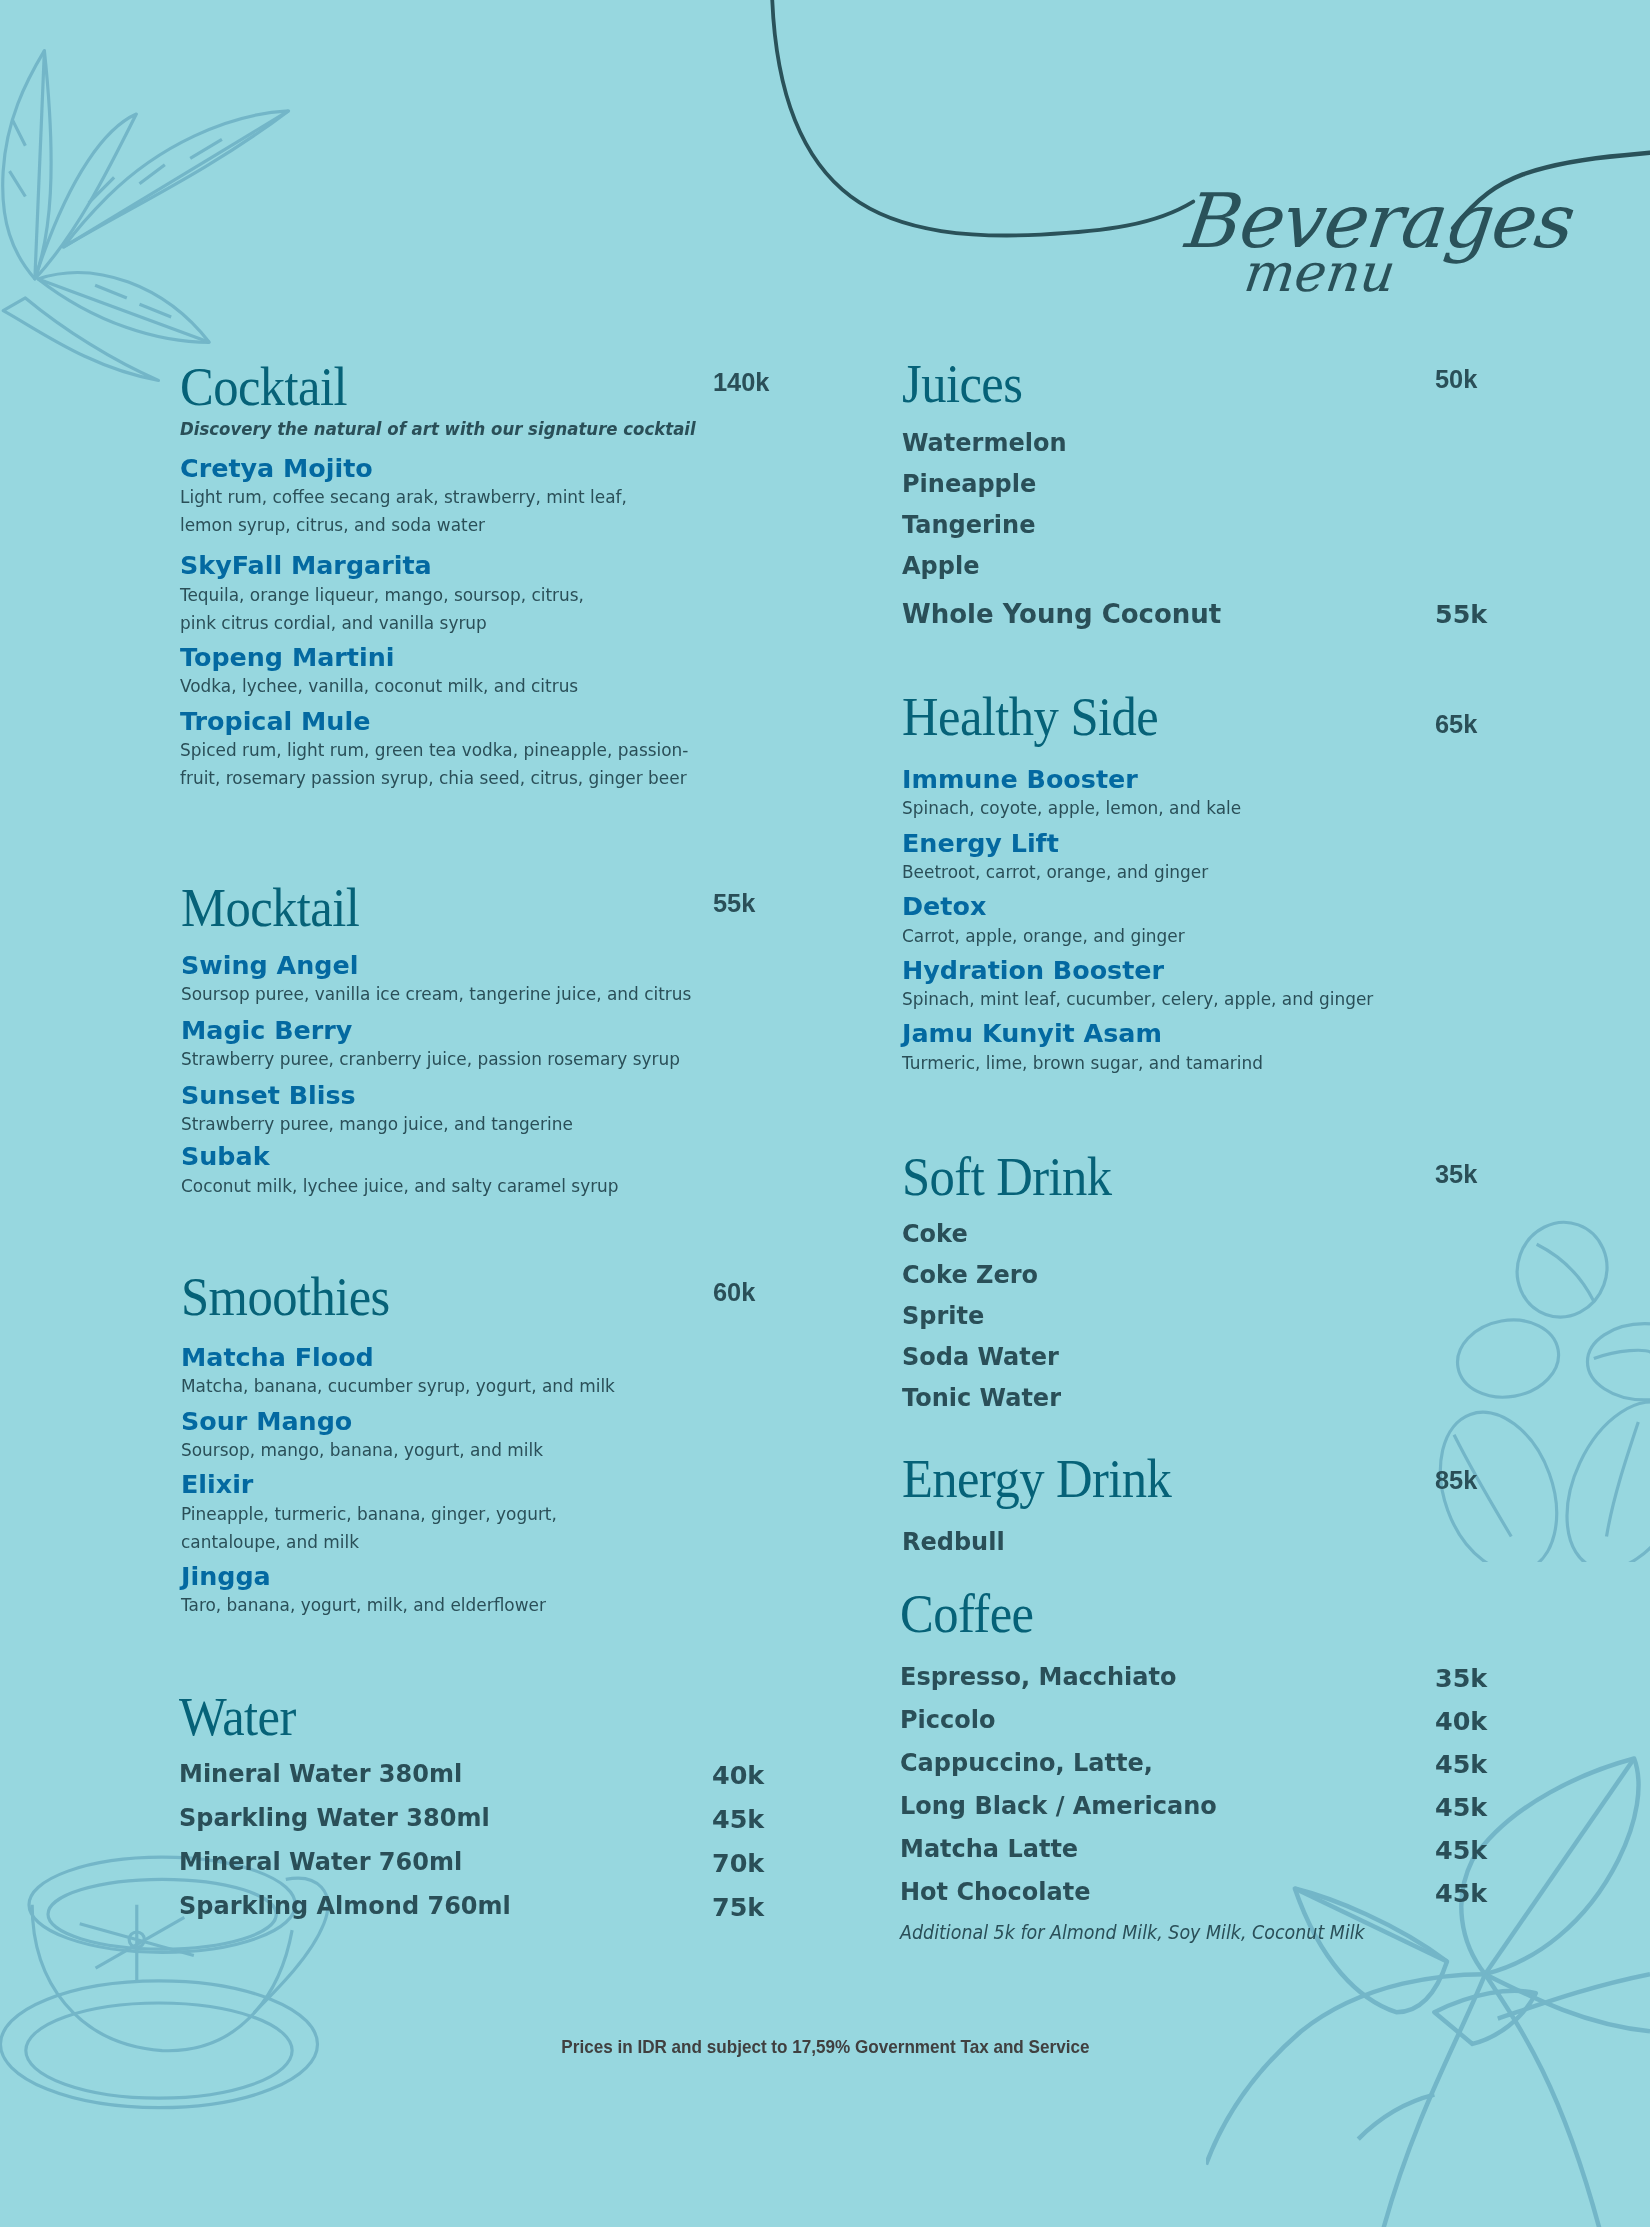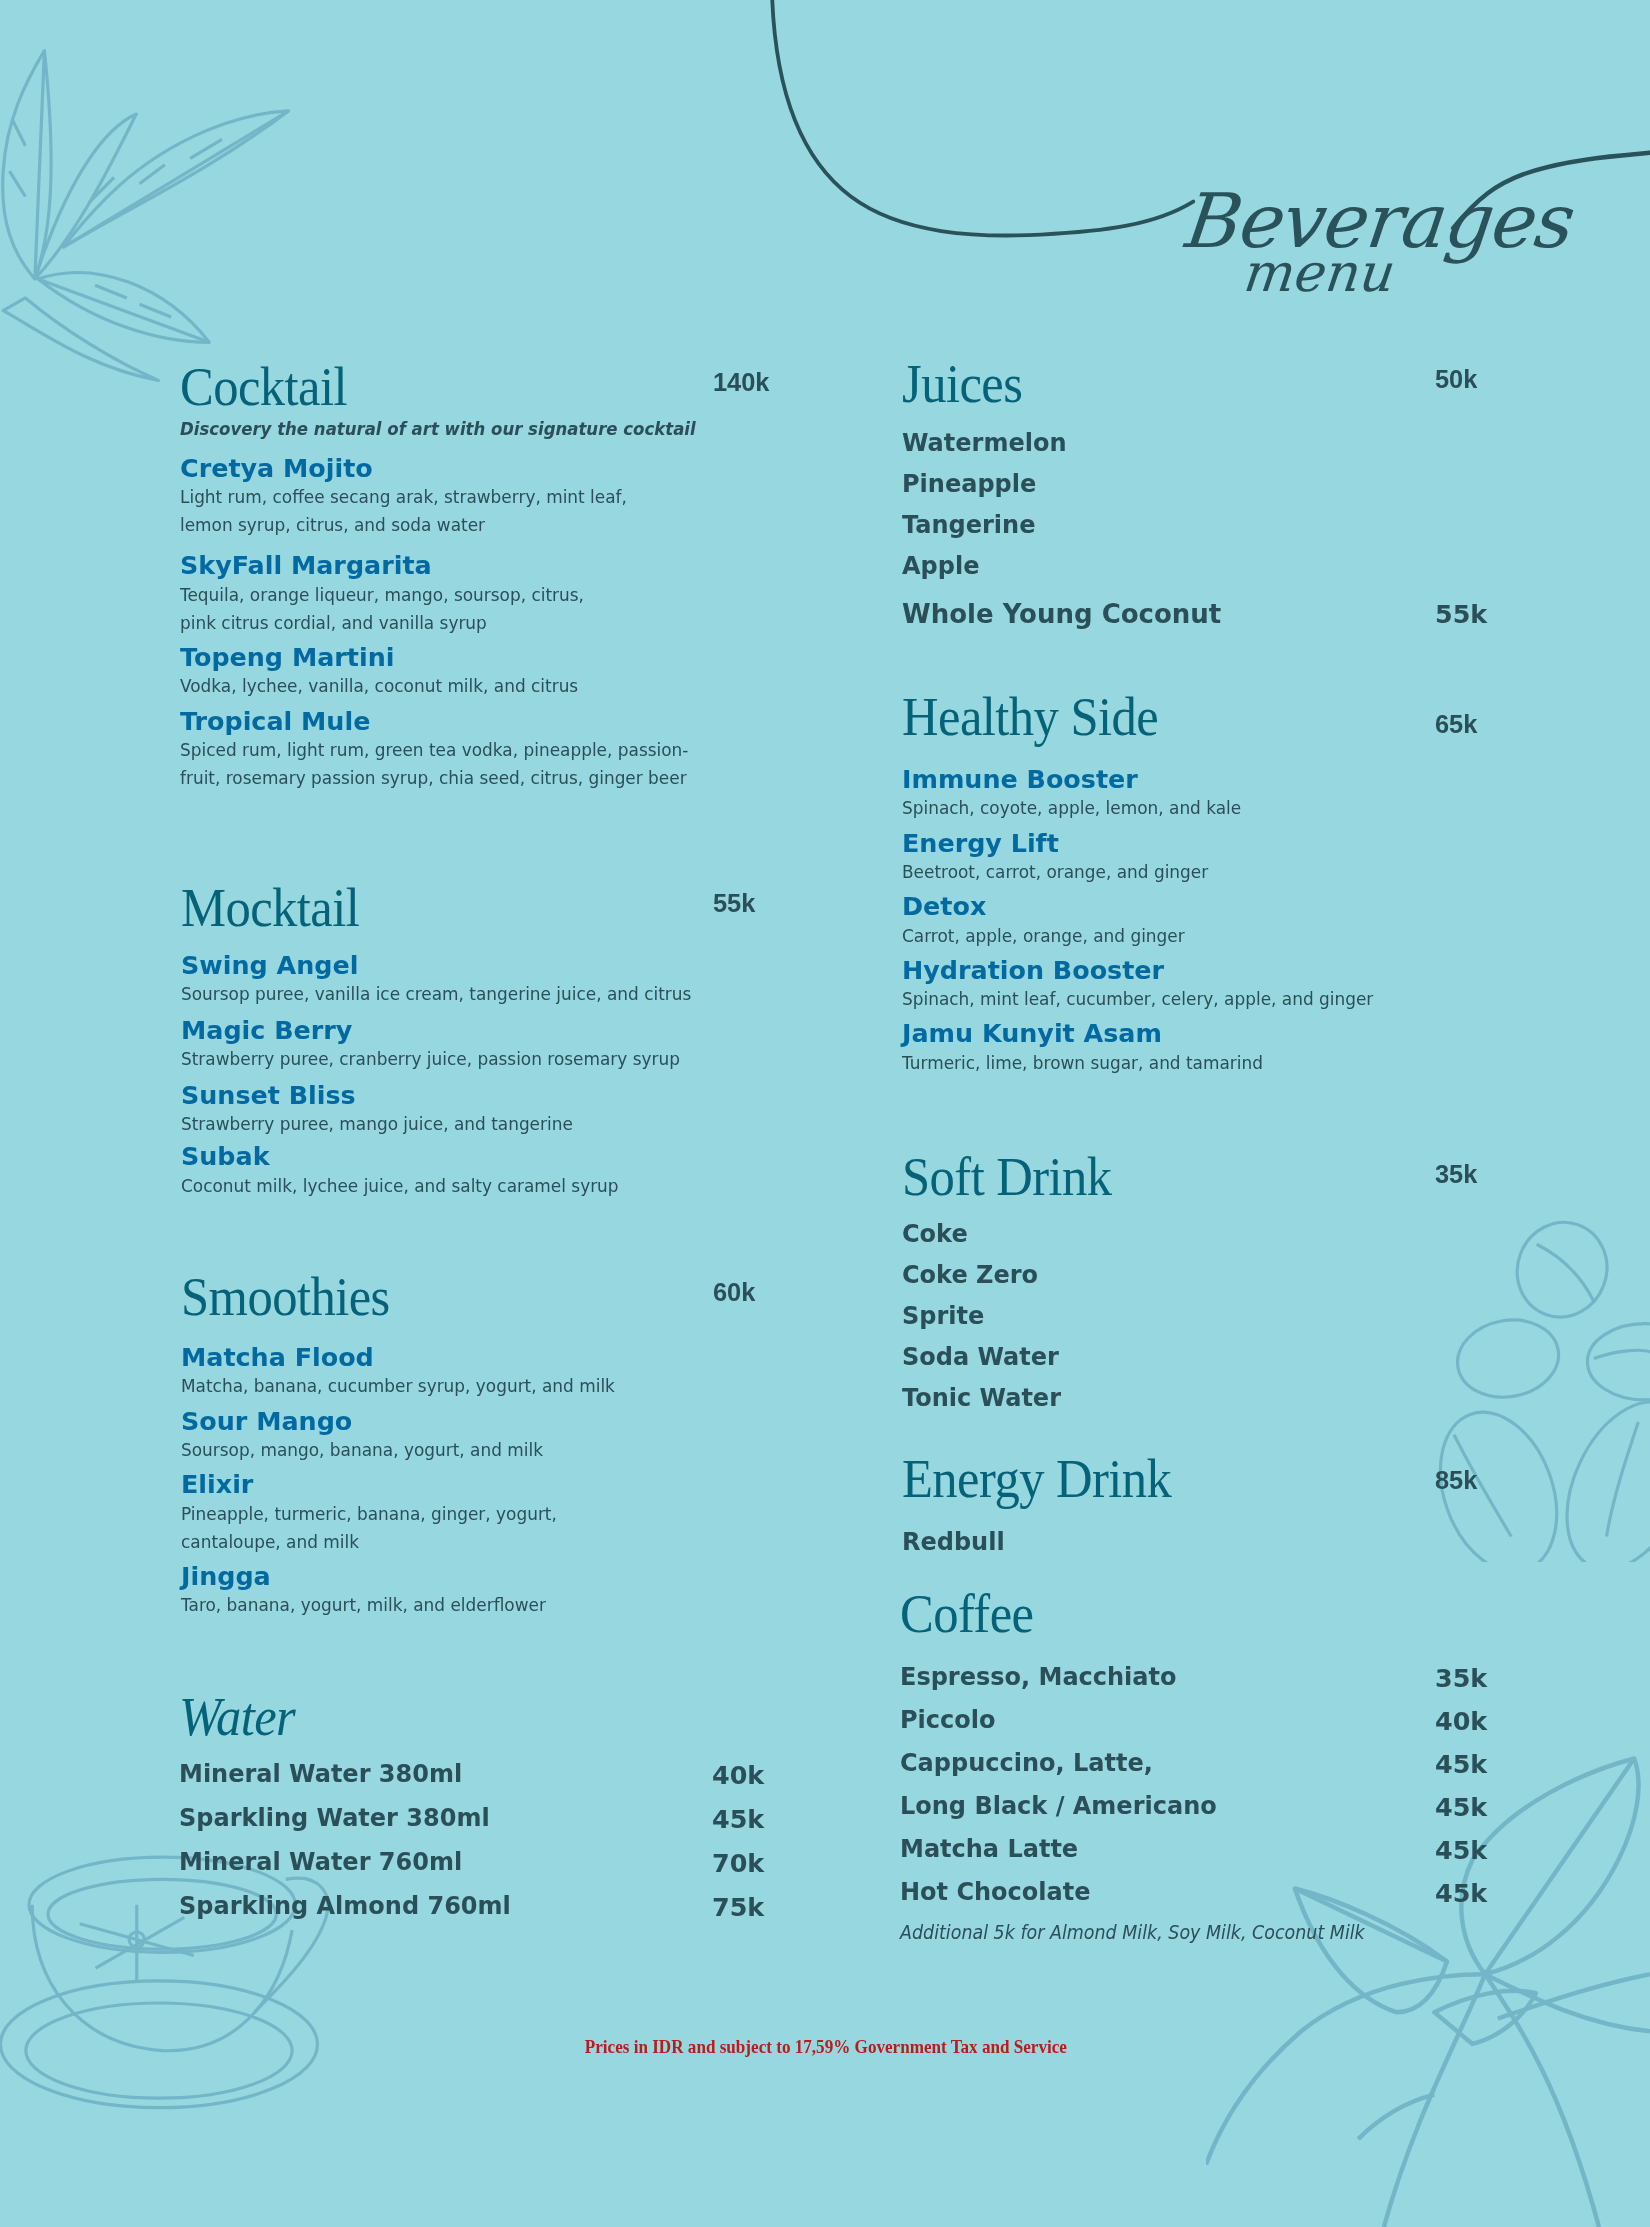--- a/index.html
+++ b/index.html
@@ -66,22 +66,22 @@
     font-family:"DejaVu Sans", sans-serif; font-weight:bold;
     font-size:25.4px; color:#2A4F58;
   }
   .note {
     font-family:"DejaVu Sans", sans-serif; font-style:italic;
     font-size:19px; color:#2A4F58; white-space:nowrap;
     transform:scaleX(0.92); transform-origin:left;
   }
   .footer {
     position:absolute; left:0; width:1651px; top:2036px; text-align:center;
-    font-family:Liberation Serif, serif; font-weight:bold;
-    font-size:19px; color:#b91c1c;
+    font-family:Liberation Sans, sans-serif; font-weight:bold;
+    font-size:19px; color:#404040;
   }
   .footer span { display:inline-block; transform:scaleX(0.9); }
 </style>
 </head>
 <body>
 
 <div class="deco" style="left:0;top:0;">
   <svg width="1651" height="317" viewBox="0 0 2600 500">
     <path d="M1216,0 C1222,140 1260,250 1340,310 C1420,370 1540,375 1640,370 C1740,365 1820,355 1880,318" fill="none" stroke="#2A525A" stroke-width="6" stroke-linecap="round"></path>
     <path d="M2290,360 C2330,310 2360,290 2400,275 C2450,258 2500,250 2560,245 L2600,241" fill="none" stroke="#2A525A" stroke-width="7" stroke-linecap="round"></path>
@@ -218,21 +218,21 @@
     <div class="item-desc">Pineapple, turmeric, banana, ginger, yogurt,</div>
     <div class="item-desc">cantaloupe, and milk</div>
   </div>
   <div class="item" style="margin-top:5.1px;">
     <div class="item-name">Jingga</div>
     <div class="item-desc">Taro, banana, yogurt, milk, and elderflower</div>
   </div>
 </div>
 
 <div class="section" style="left:179px;top:1689px;width:610px;">
-  <div class="sec-head" style="height:71px;font-style:italic;">
+  <div class="sec-head" style="height:71px;">
     <div class="sec-title">Water</div>
   </div>
   <div class="price-row">
     <div class="row-name">Mineral Water 380ml</div>
     <div class="row-price" style="left:533px;">40k</div>
   </div>
   <div class="price-row">
     <div class="row-name">Sparkling Water 380ml</div>
     <div class="row-price" style="left:533px;">45k</div>
   </div>

